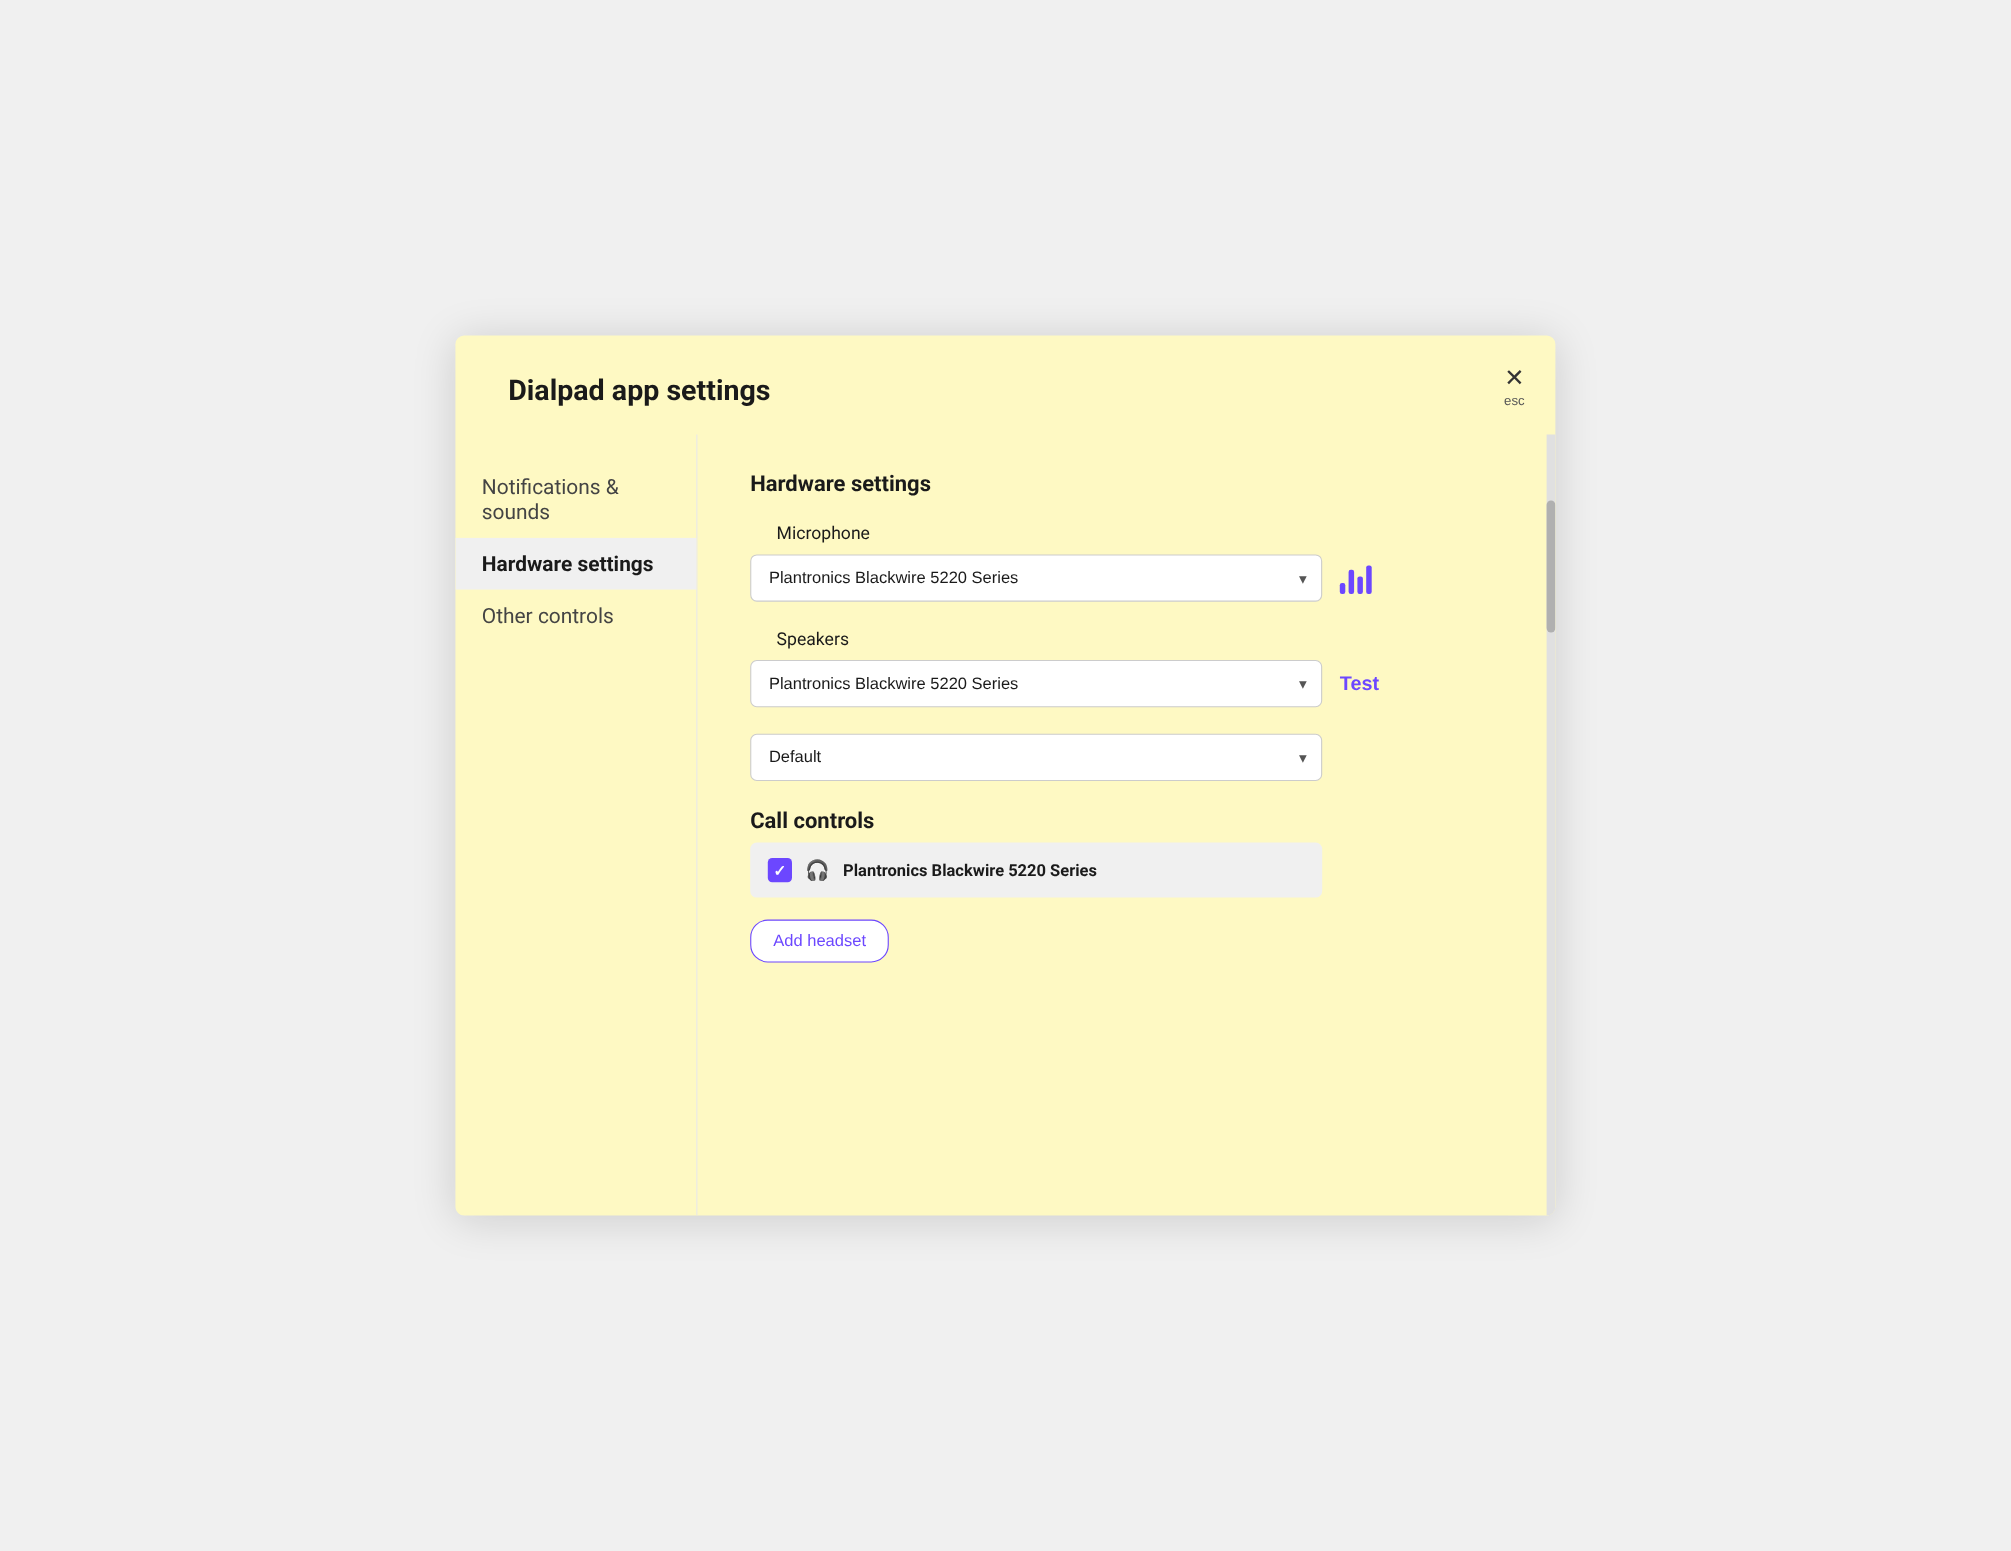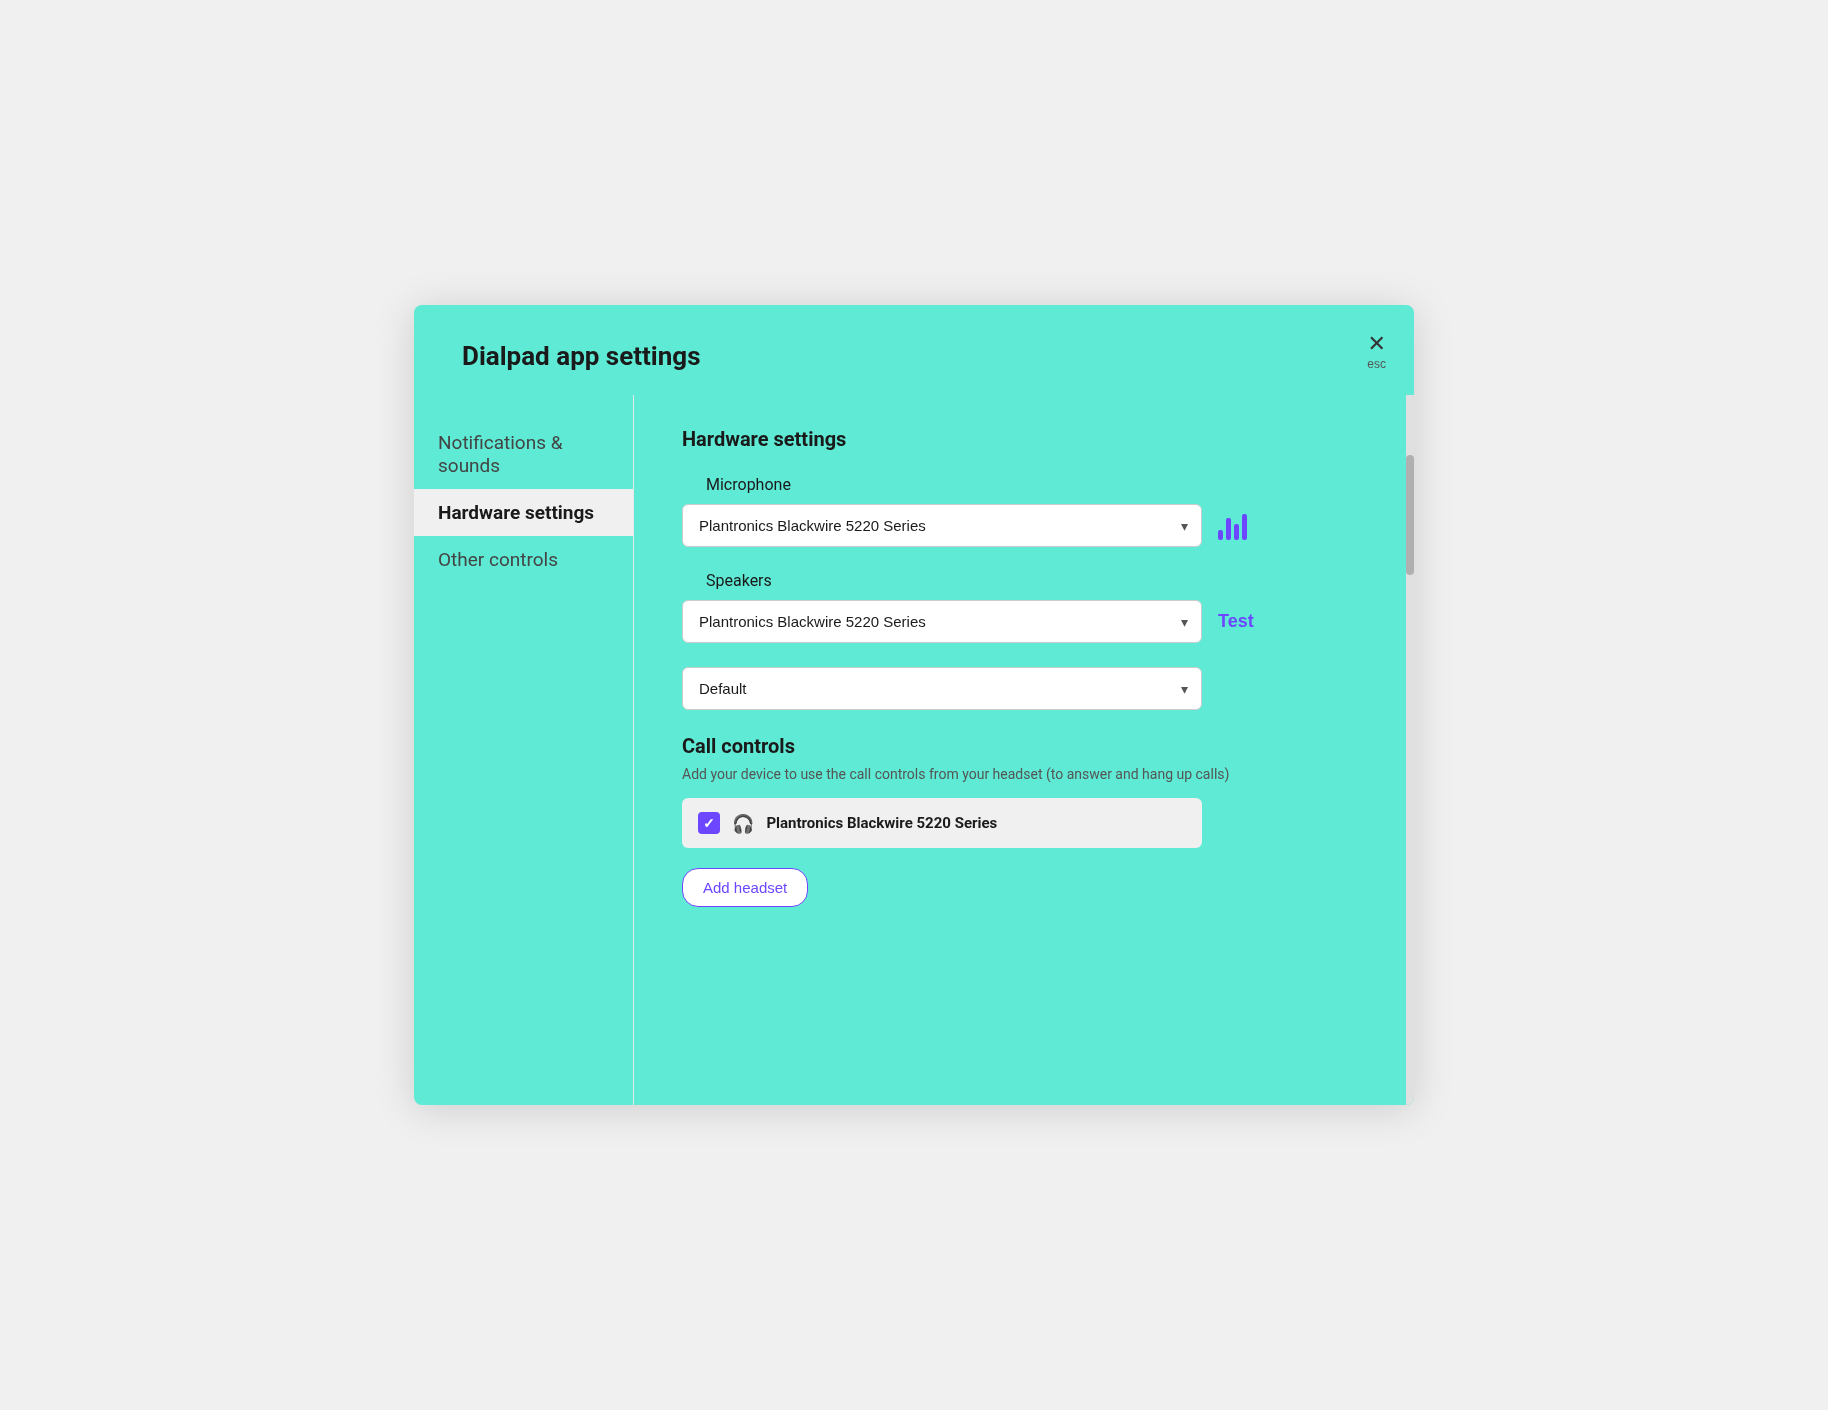--- a/index.html
+++ b/index.html
@@ -12,21 +12,21 @@
       font-family: -apple-system, BlinkMacSystemFont, 'Segoe UI', Roboto, sans-serif;
       background: #f0f0f0;
       display: flex;
       justify-content: center;
       align-items: center;
       min-height: 100vh;
       padding: 20px;
     }
 
     .modal-overlay {
-      background: #5eead4;
+      background: #fef9c3;
       width: 1000px;
       min-height: 800px;
       border-radius: 8px;
       box-shadow: 0 4px 40px rgba(0,0,0,0.15);
       position: relative;
       display: flex;
       flex-direction: column;
       overflow: hidden;
     }
 
@@ -333,21 +333,20 @@
               <option>Built-in Camera</option>
               <option>External Camera</option>
             </select>
             <span class="select-chevron">▾</span>
           </div>
         </div>
       </div>
 
       <div class="call-controls-section">
         <h3 class="call-controls-title">Call controls</h3>
-        <p class="call-controls-desc">Add your device to use the call controls from your headset (to answer and hang up calls)</p>
 
         <div class="headset-item">
           <div class="checkbox-checked">
             <span class="checkbox-checkmark">✓</span>
           </div>
           <span class="headset-icon">🎧</span>
           <span class="headset-name">Plantronics Blackwire 5220 Series</span>
         </div>
 
         <button class="add-headset-btn">Add headset</button>

